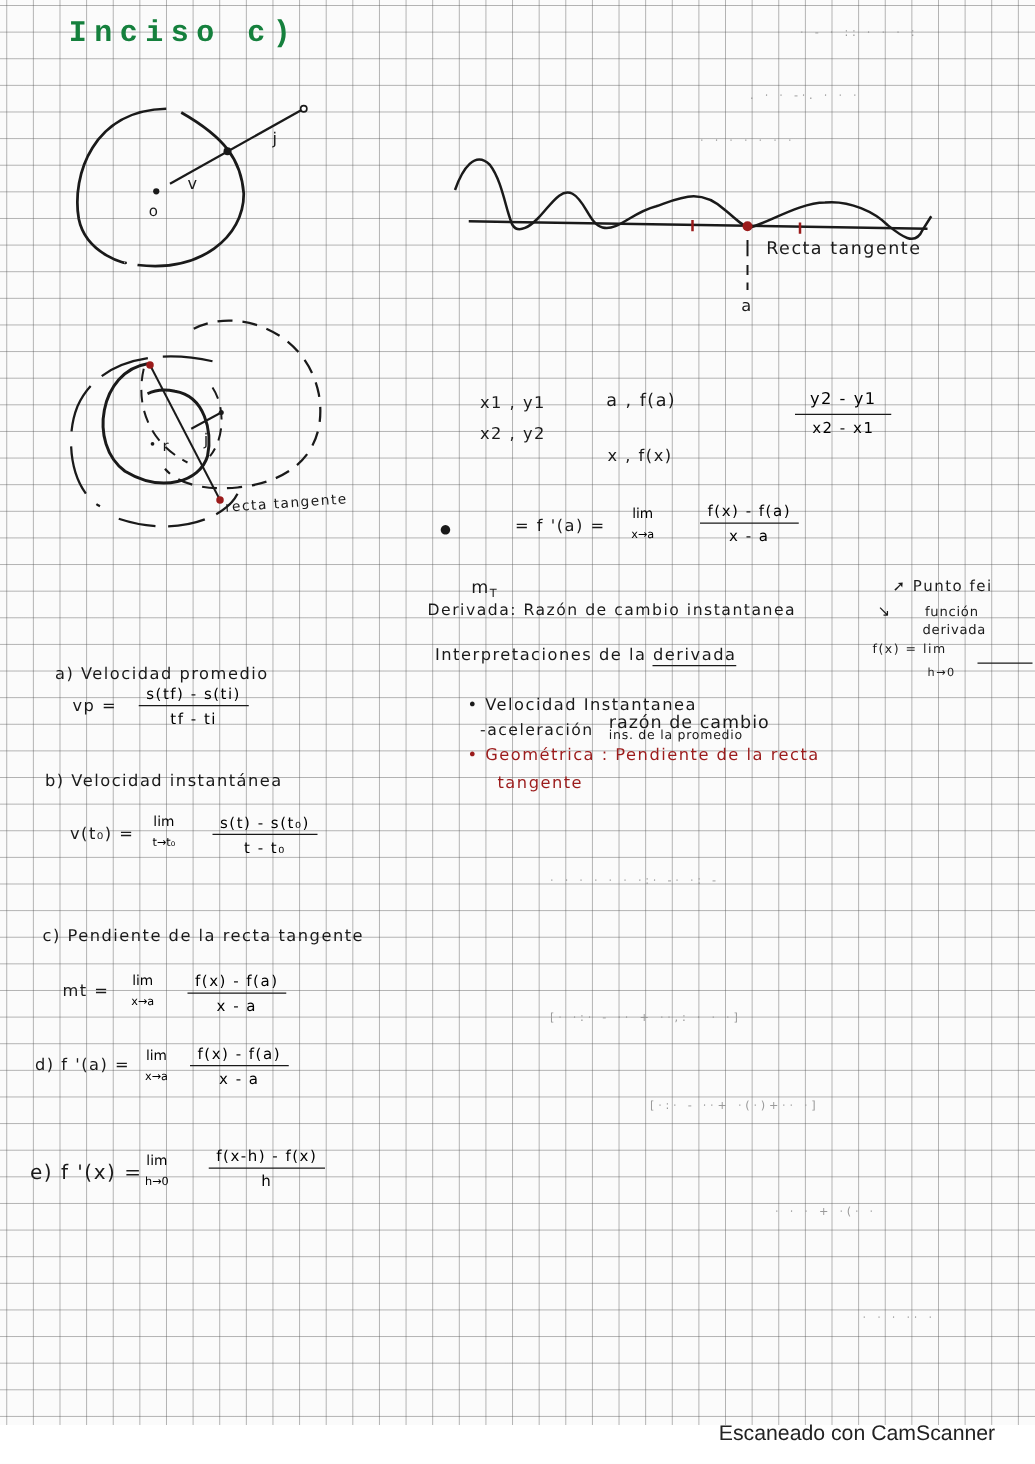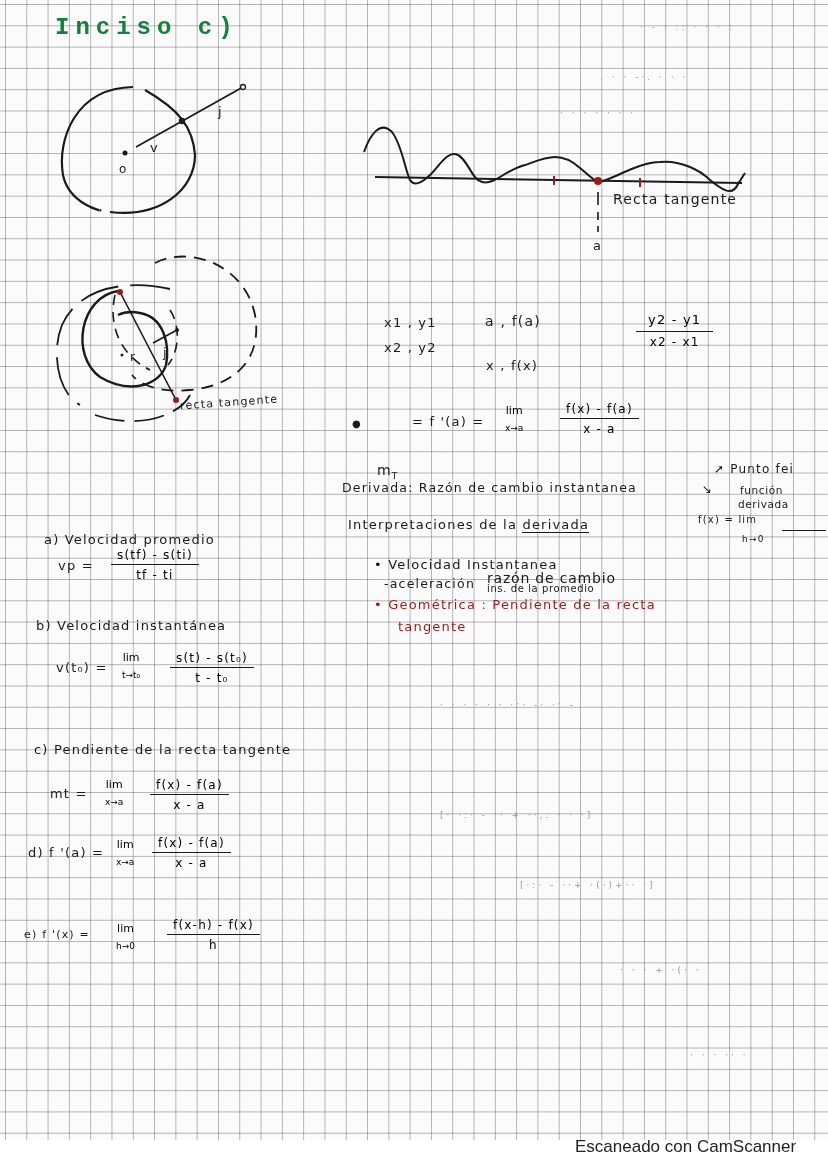--- a/index.html
+++ b/index.html
@@ -170,21 +170,21 @@
 <div class="t" style="left:28px;top:845px;font-size:13px;">d) f '(a) =</div>
 <div class="lim" style="left:116px;top:838px;">
   <span>lim</span>
   <span class="sub">x→a</span>
 </div>
 <div class="frac" style="left:152px;top:836px;">
   <span class="num">f(x) - f(a)</span>
   <span class="den">x - a</span>
 </div>
 
-<div class="t" style="left:24px;top:928px;font-size:11px;">e) f '(x) =</div>
+<div class="t" style="left:24px;top:928px;font-size:16px;">e) f '(x) =</div>
 <div class="lim" style="left:116px;top:922px;">
   <span>lim</span>
   <span class="sub">h→0</span>
 </div>
 <div class="frac" style="left:167px;top:918px;">
   <span class="num">f(x-h) - f(x)</span>
   <span class="den">h</span>
 </div>
 
 <div class="footer">Escaneado con CamScanner</div>

